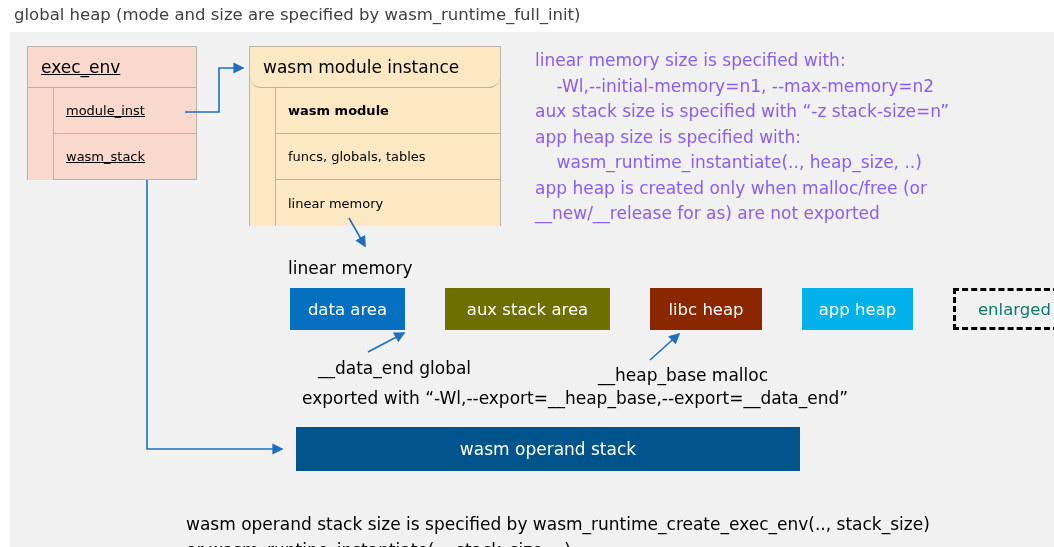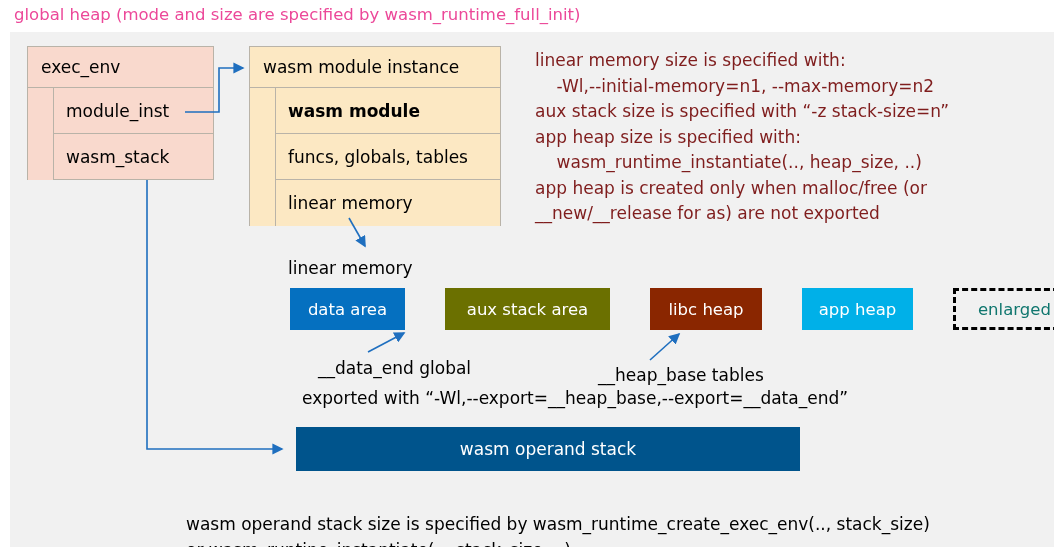--- a/index.html
+++ b/index.html
@@ -16,21 +16,21 @@
     color: #000000;
   }
 
   
   #diagram-title {
     position: absolute;
     left: 14px;
     top: 4px;
     font-size: 16.5px;
     line-height: 22px;
-    color: #ec4899;
+    color: #404040;
     white-space: nowrap;
   }
 
   
   #canvas-panel {
     position: absolute;
     left: 10px;
     top: 32px;
     width: 1044px;
     height: 515px;
@@ -67,47 +67,47 @@
     flex: 1 1 auto;
     display: flex;
     flex-direction: column;
     box-sizing: border-box;
   }
   .struct-row {
     box-sizing: border-box;
     display: flex;
     align-items: center;
     padding-left: 12px;
-    font-size: 17px;
+    font-size: 13px;
     border-bottom: 1px solid #b9b3a8;
     white-space: nowrap;
   }
   .struct-row:last-child { border-bottom: none; }
 
   
   #exec-env-box { background: #f9d9cd; }
   #exec-env-box .struct-header { background: #f9d9cd; }
   #exec-env-box .struct-row { background: #f9d9cd; }
   #exec-env-box .struct-gutter { background: #f9d9cd; }
 
   
   #module-instance-box { background: #fce8c3; }
-  #module-instance-box .struct-header { background: #fce8c3; }
+  #module-instance-box .struct-header { background: #fce8c3; border-radius: 11px; }
   #module-instance-box .struct-row { background: #fce8c3; }
   #module-instance-box .struct-gutter { background: #fce8c3; }
 
   
   #info-text {
     position: absolute;
     left: 535px;
     top: 48px;
     font-size: 17px;
     line-height: 25.5px;
     white-space: pre;
-    color: #7f1d1d;
+    color: #8b5cf6;
   }
 
   
   #linear-memory-label {
     position: absolute;
     left: 288px;
     top: 258px;
     font-size: 17px;
     white-space: nowrap;
   }
@@ -178,21 +178,21 @@
     pointer-events: none;
   }
 </style>
 </head>
 <body>
 
 <div id="diagram-title">global heap (mode and size are specified by wasm_runtime_full_init)</div>
 
 <div id="canvas-panel"></div>
 
-<div class="struct-box" id="exec-env-box" style="left:27px; top:46px; width:187px; height:134px;">
+<div class="struct-box" id="exec-env-box" style="left:27px; top:46px; width:170px; height:134px;text-decoration:underline;">
   <div class="struct-header">exec_env</div>
   <div class="struct-body" style="height:92px;">
     <div class="struct-gutter"></div>
     <div class="struct-rows">
       <div class="struct-row" style="height:46px;">module_inst</div>
       <div class="struct-row" style="height:45px;">wasm_stack</div>
     </div>
   </div>
 </div>
 
@@ -219,21 +219,21 @@
 <div id="linear-memory-label">linear memory</div>
 <div id="memory-bar">
     <div class="mem-seg" style="width: 115px; background: rgb(5, 112, 192);">data area</div>
     <div class="mem-seg" style="width: 165px; background: rgb(107, 112, 0);">aux stack area</div>
     <div class="mem-seg" style="width: 112px; background: rgb(138, 38, 0);">libc heap</div>
     <div class="mem-seg" style="width: 111px; background: rgb(0, 176, 232);">app heap</div>
     <div class="mem-seg dashed" style="width: 197px;">enlarged memory</div>
   </div>
 
 <div class="annot" id="data-end-label">__data_end global</div>
-<div class="annot" id="heap-base-label">__heap_base tables</div>
+<div class="annot" id="heap-base-label">__heap_base malloc</div>
 <div class="annot" id="export-line">exported with “-Wl,--export=__heap_base,--export=__data_end”</div>
 
 <div id="operand-stack-box">wasm operand stack</div>
 <div id="bottom-note">wasm operand stack size is specified by wasm_runtime_create_exec_env(.., stack_size)
 or wasm_runtine_instantiate(.., stack_size, ..)</div>
 
 <svg id="arrow-layer" viewBox="0 0 1054 547">
   <defs>
     <marker id="arrowhead" markerWidth="7" markerHeight="7" refX="6" refY="3.5" orient="auto">
       <polygon points="0 0, 7 3.5, 0 7" fill="#1f6fbf"></polygon>

